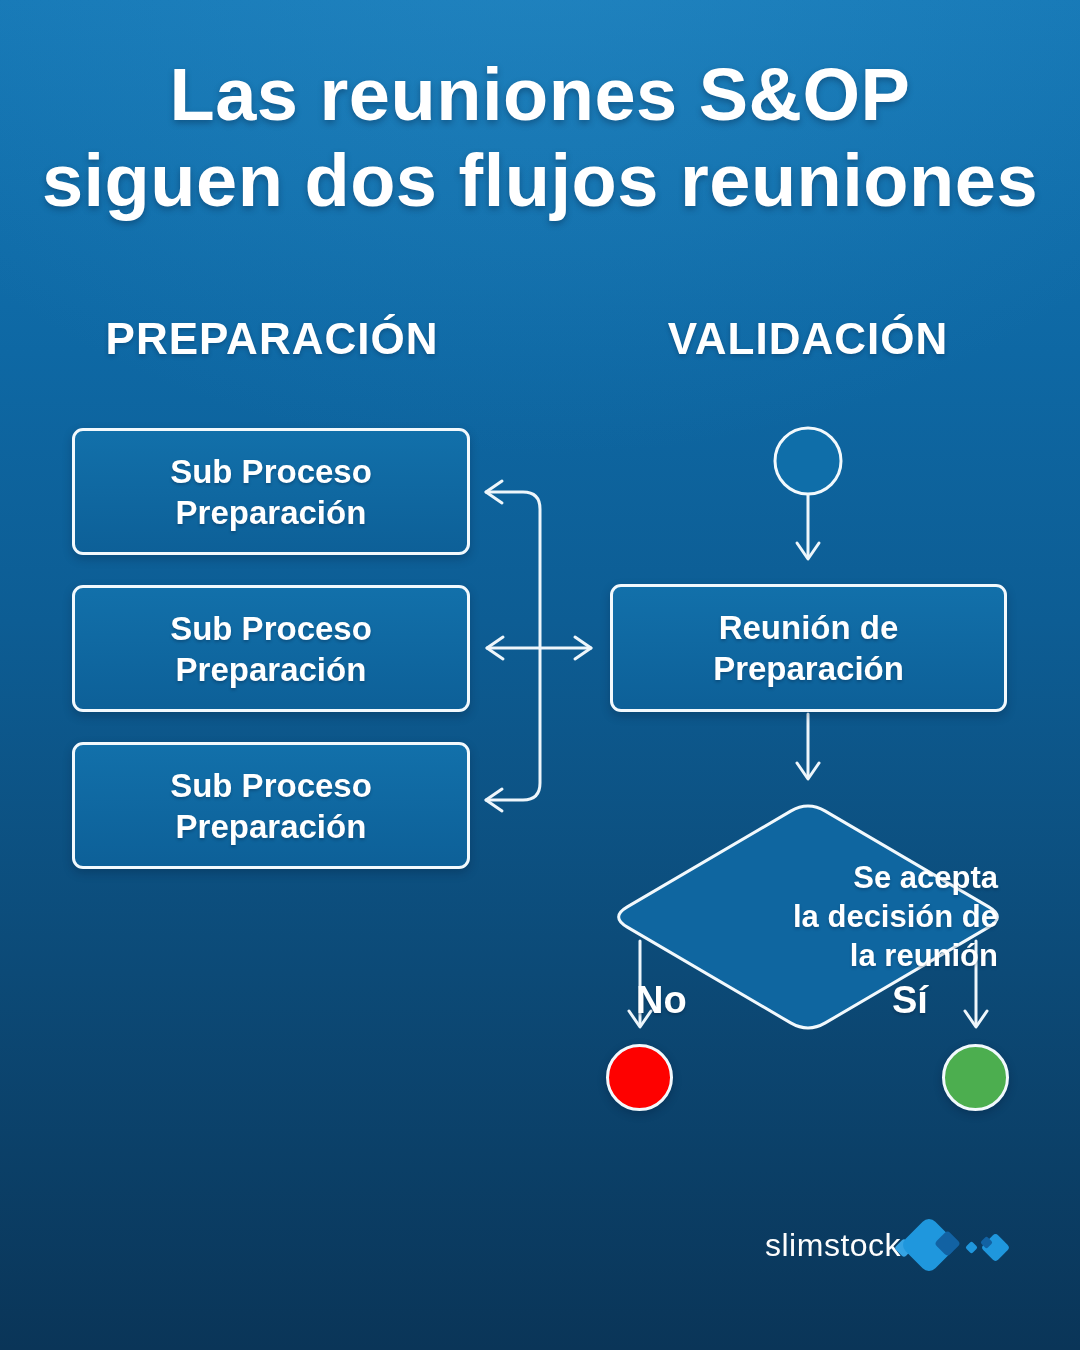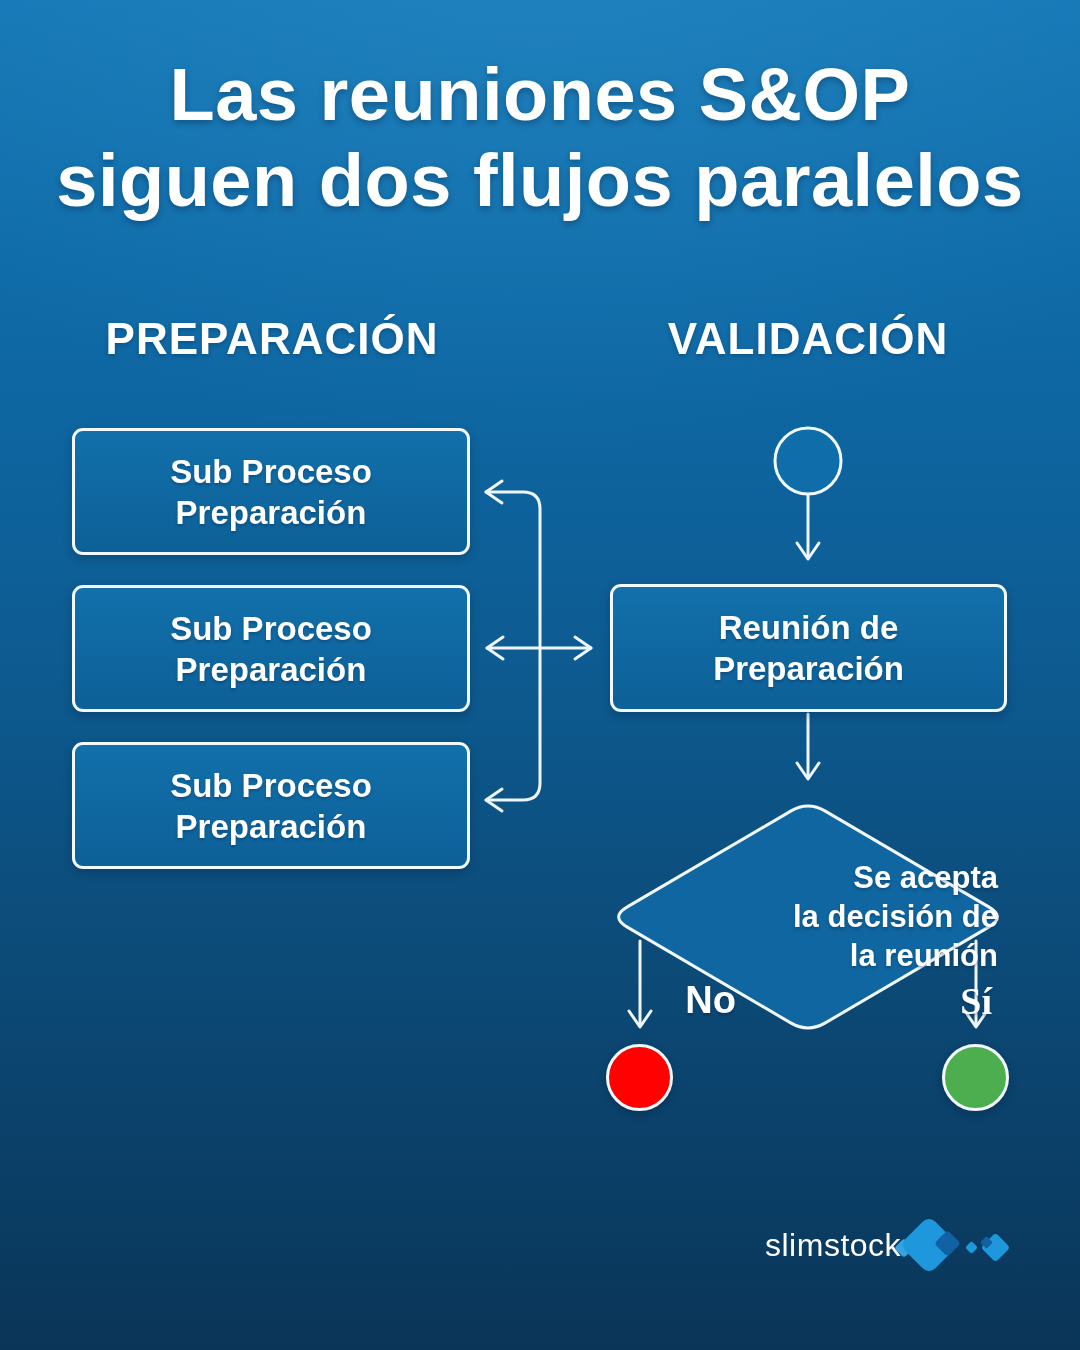--- a/index.html
+++ b/index.html
@@ -37,25 +37,25 @@
   svg.overlay{position:absolute;left:0;top:0;width:1080px;height:1350px;}
   .connector{stroke:#eef6fb;stroke-width:3;fill:none;stroke-linecap:round;stroke-linejoin:round;}
   .diamond-shape{fill:#0f66a0;stroke:#f2f9fd;stroke-width:3;}
   .start-shape{fill:#0f6ea9;stroke:#f2f9fd;stroke-width:3;}
   .diamond-label{
     left:618px;top:858px;width:380px;text-align:right;
     font-size:31px;font-weight:700;line-height:39px;white-space:pre-line;
     text-shadow:0 2px 3px rgba(0,25,55,0.3);
   }
   .branch-label{
-    top:979px;width:100px;text-align:right;
+    top:979px;width:100px;text-align:left;
     font-size:38px;font-weight:700;text-shadow:0 2px 3px rgba(0,25,55,0.35);
   }
   .branch-label.no{left:636px;}
-  .branch-label.yes{left:892px;font-family:Liberation Serif, serif;}
+  .branch-label.yes{left:892px;}
   .end-circle{
     width:67px;height:67px;box-sizing:border-box;border-radius:50%;
     border:3px solid #f2f9fd;top:1044px;box-shadow:0 3px 8px rgba(0,20,45,0.3);
   }
   .end-circle.no{left:606px;background:#fe0100;}
   .end-circle.yes{left:942px;background:#4cae4f;}
   .logo-text{
     left:765px;top:1227px;font-size:32px;font-weight:400;
     letter-spacing:0.5px;color:#fdfdfd;
   }
@@ -68,21 +68,21 @@
   .dia-right{left:95px;top:22px;width:21px;height:21px;border-radius:4px;background:#1f97dd;}
   .dia-right-dark{left:92px;top:23px;width:9px;height:9px;border-radius:2px;background:#1262a3;}
 </style>
 </head>
 <body>
 
 <div class="canvas">
 
   <div class="abs title">
     <div>Las reuniones S&amp;OP</div>
-    <div>siguen dos flujos paralelos</div>
+    <div>siguen dos flujos reuniones</div>
   </div>
 
   <div class="abs col-header prep">PREPARACIÓN</div>
   <div class="abs col-header valid">VALIDACIÓN</div>
 
   <svg class="overlay" viewBox="0 0 1080 1350" xmlns="http://www.w3.org/2000/svg">
 
     <circle class="start-shape" cx="808" cy="461" r="33"></circle>
 
     <path class="connector" d="M808,495 V556"></path>

